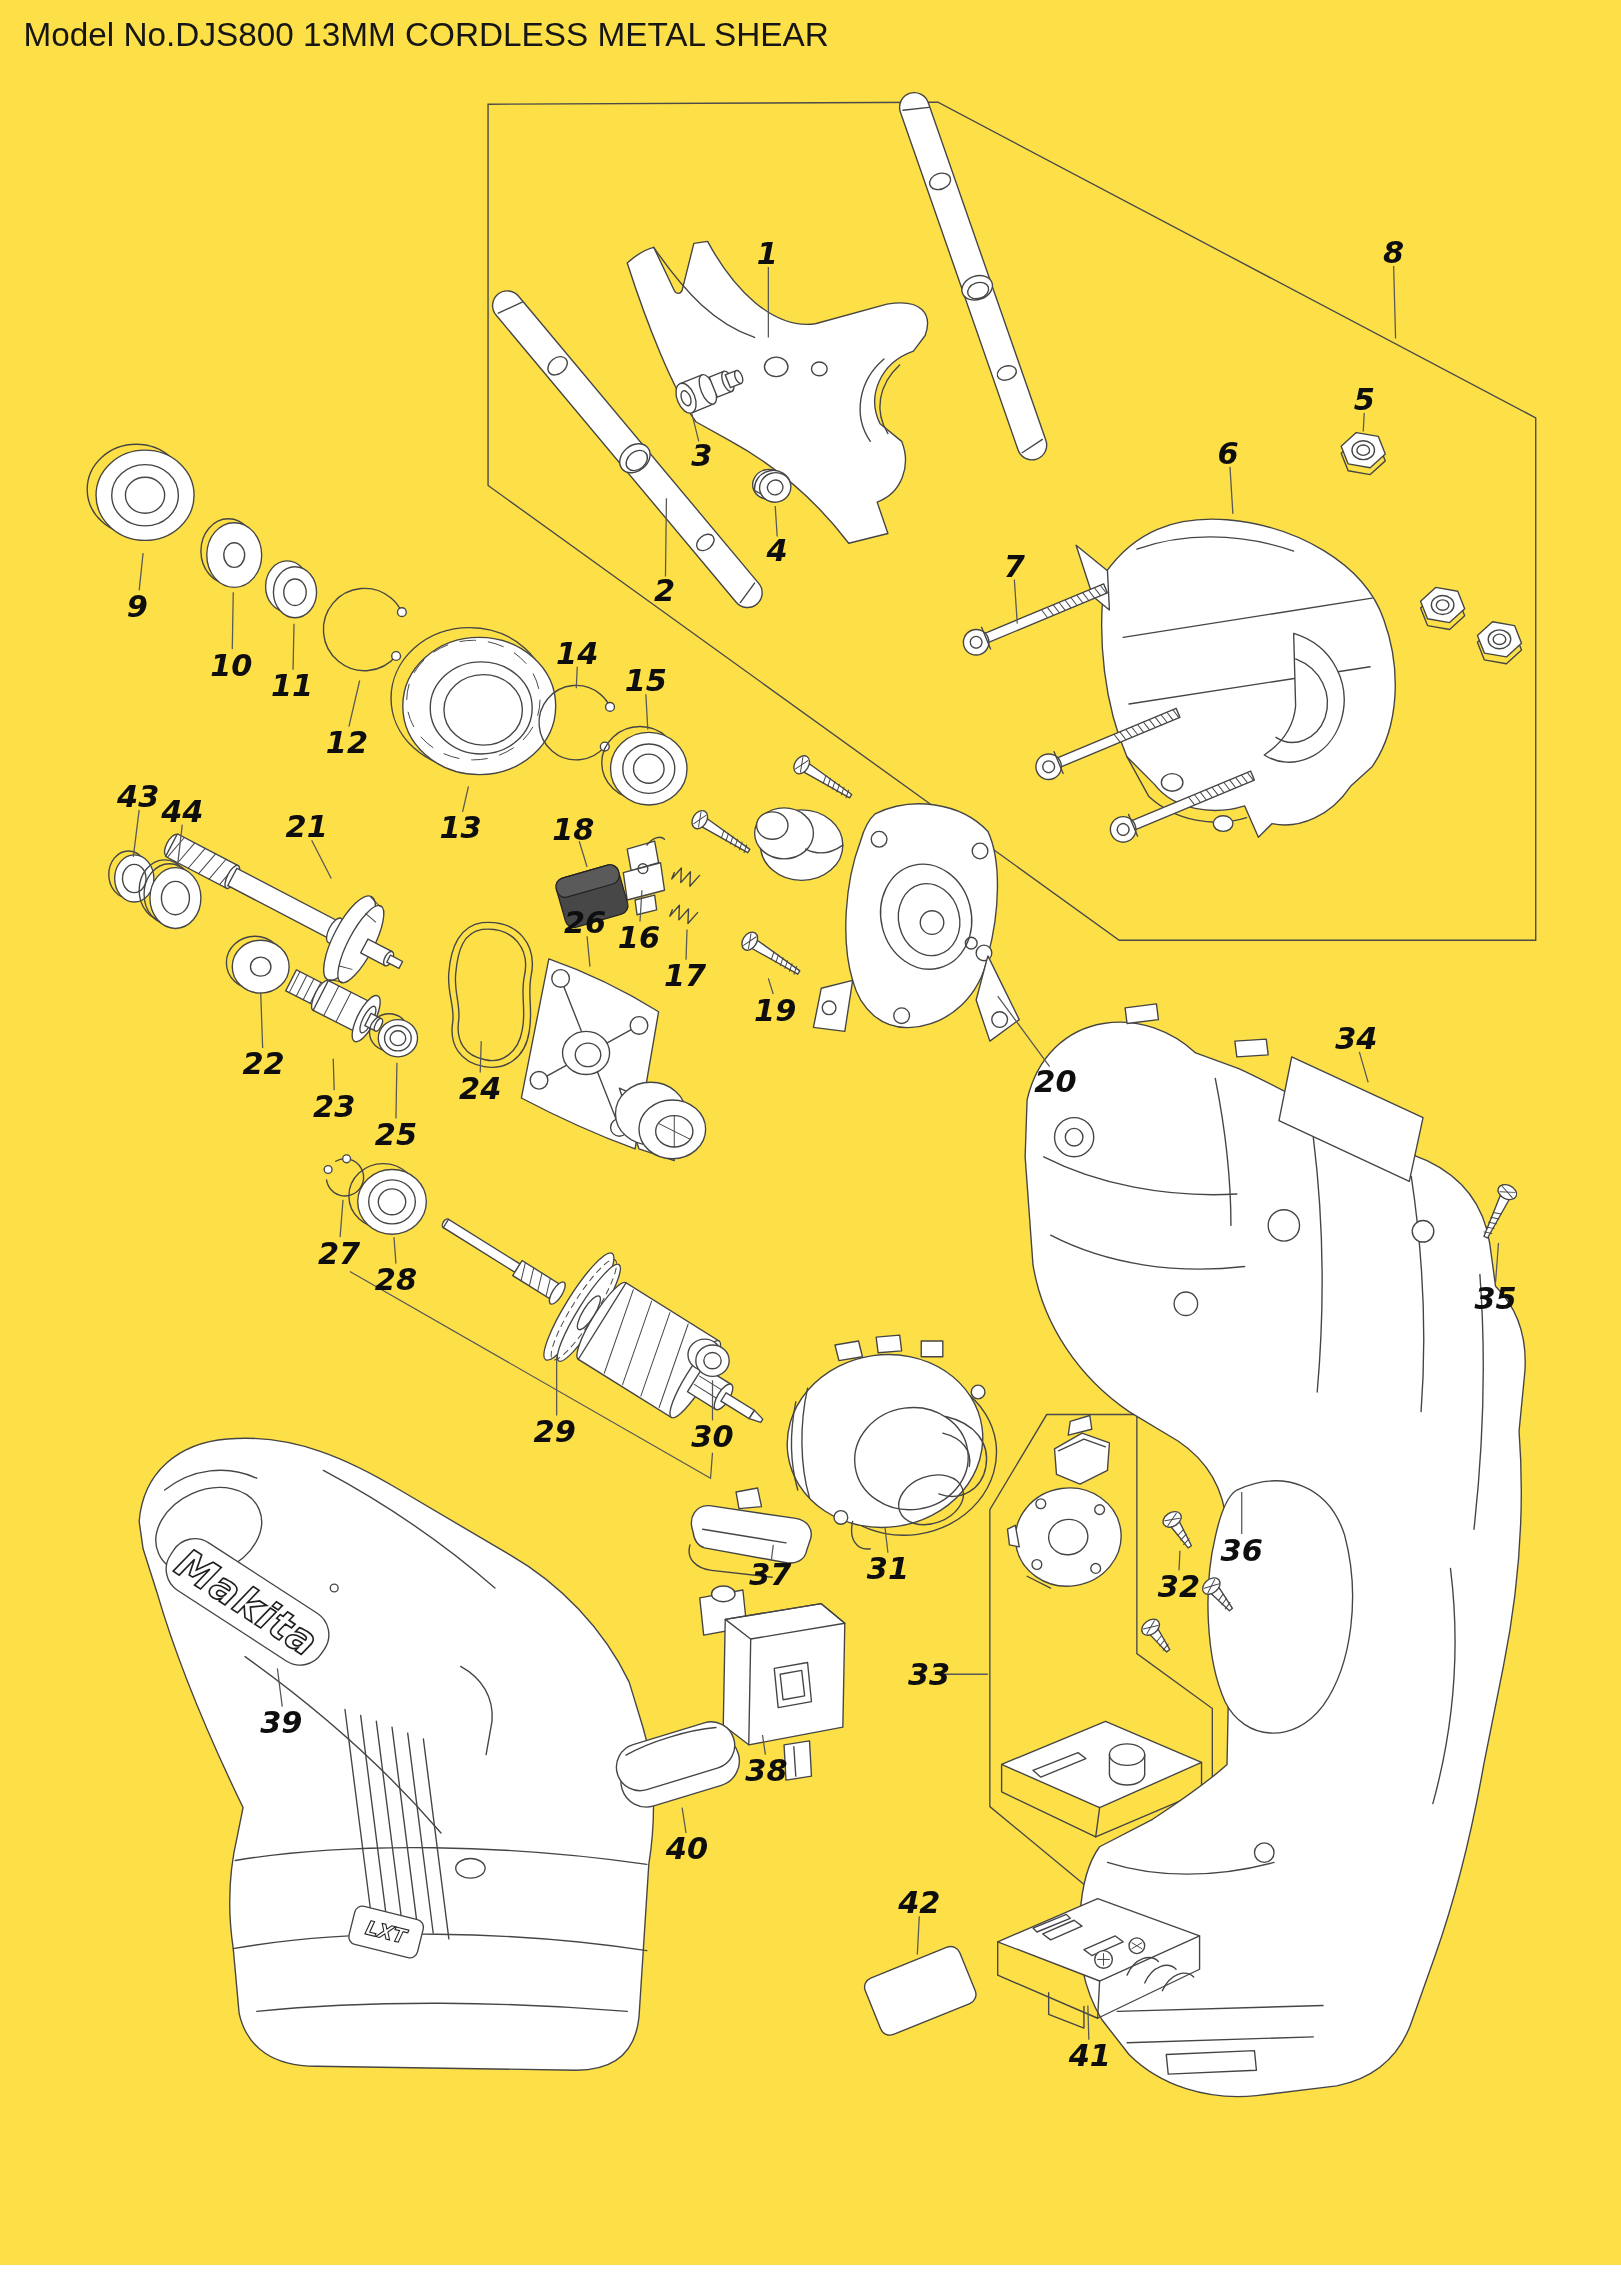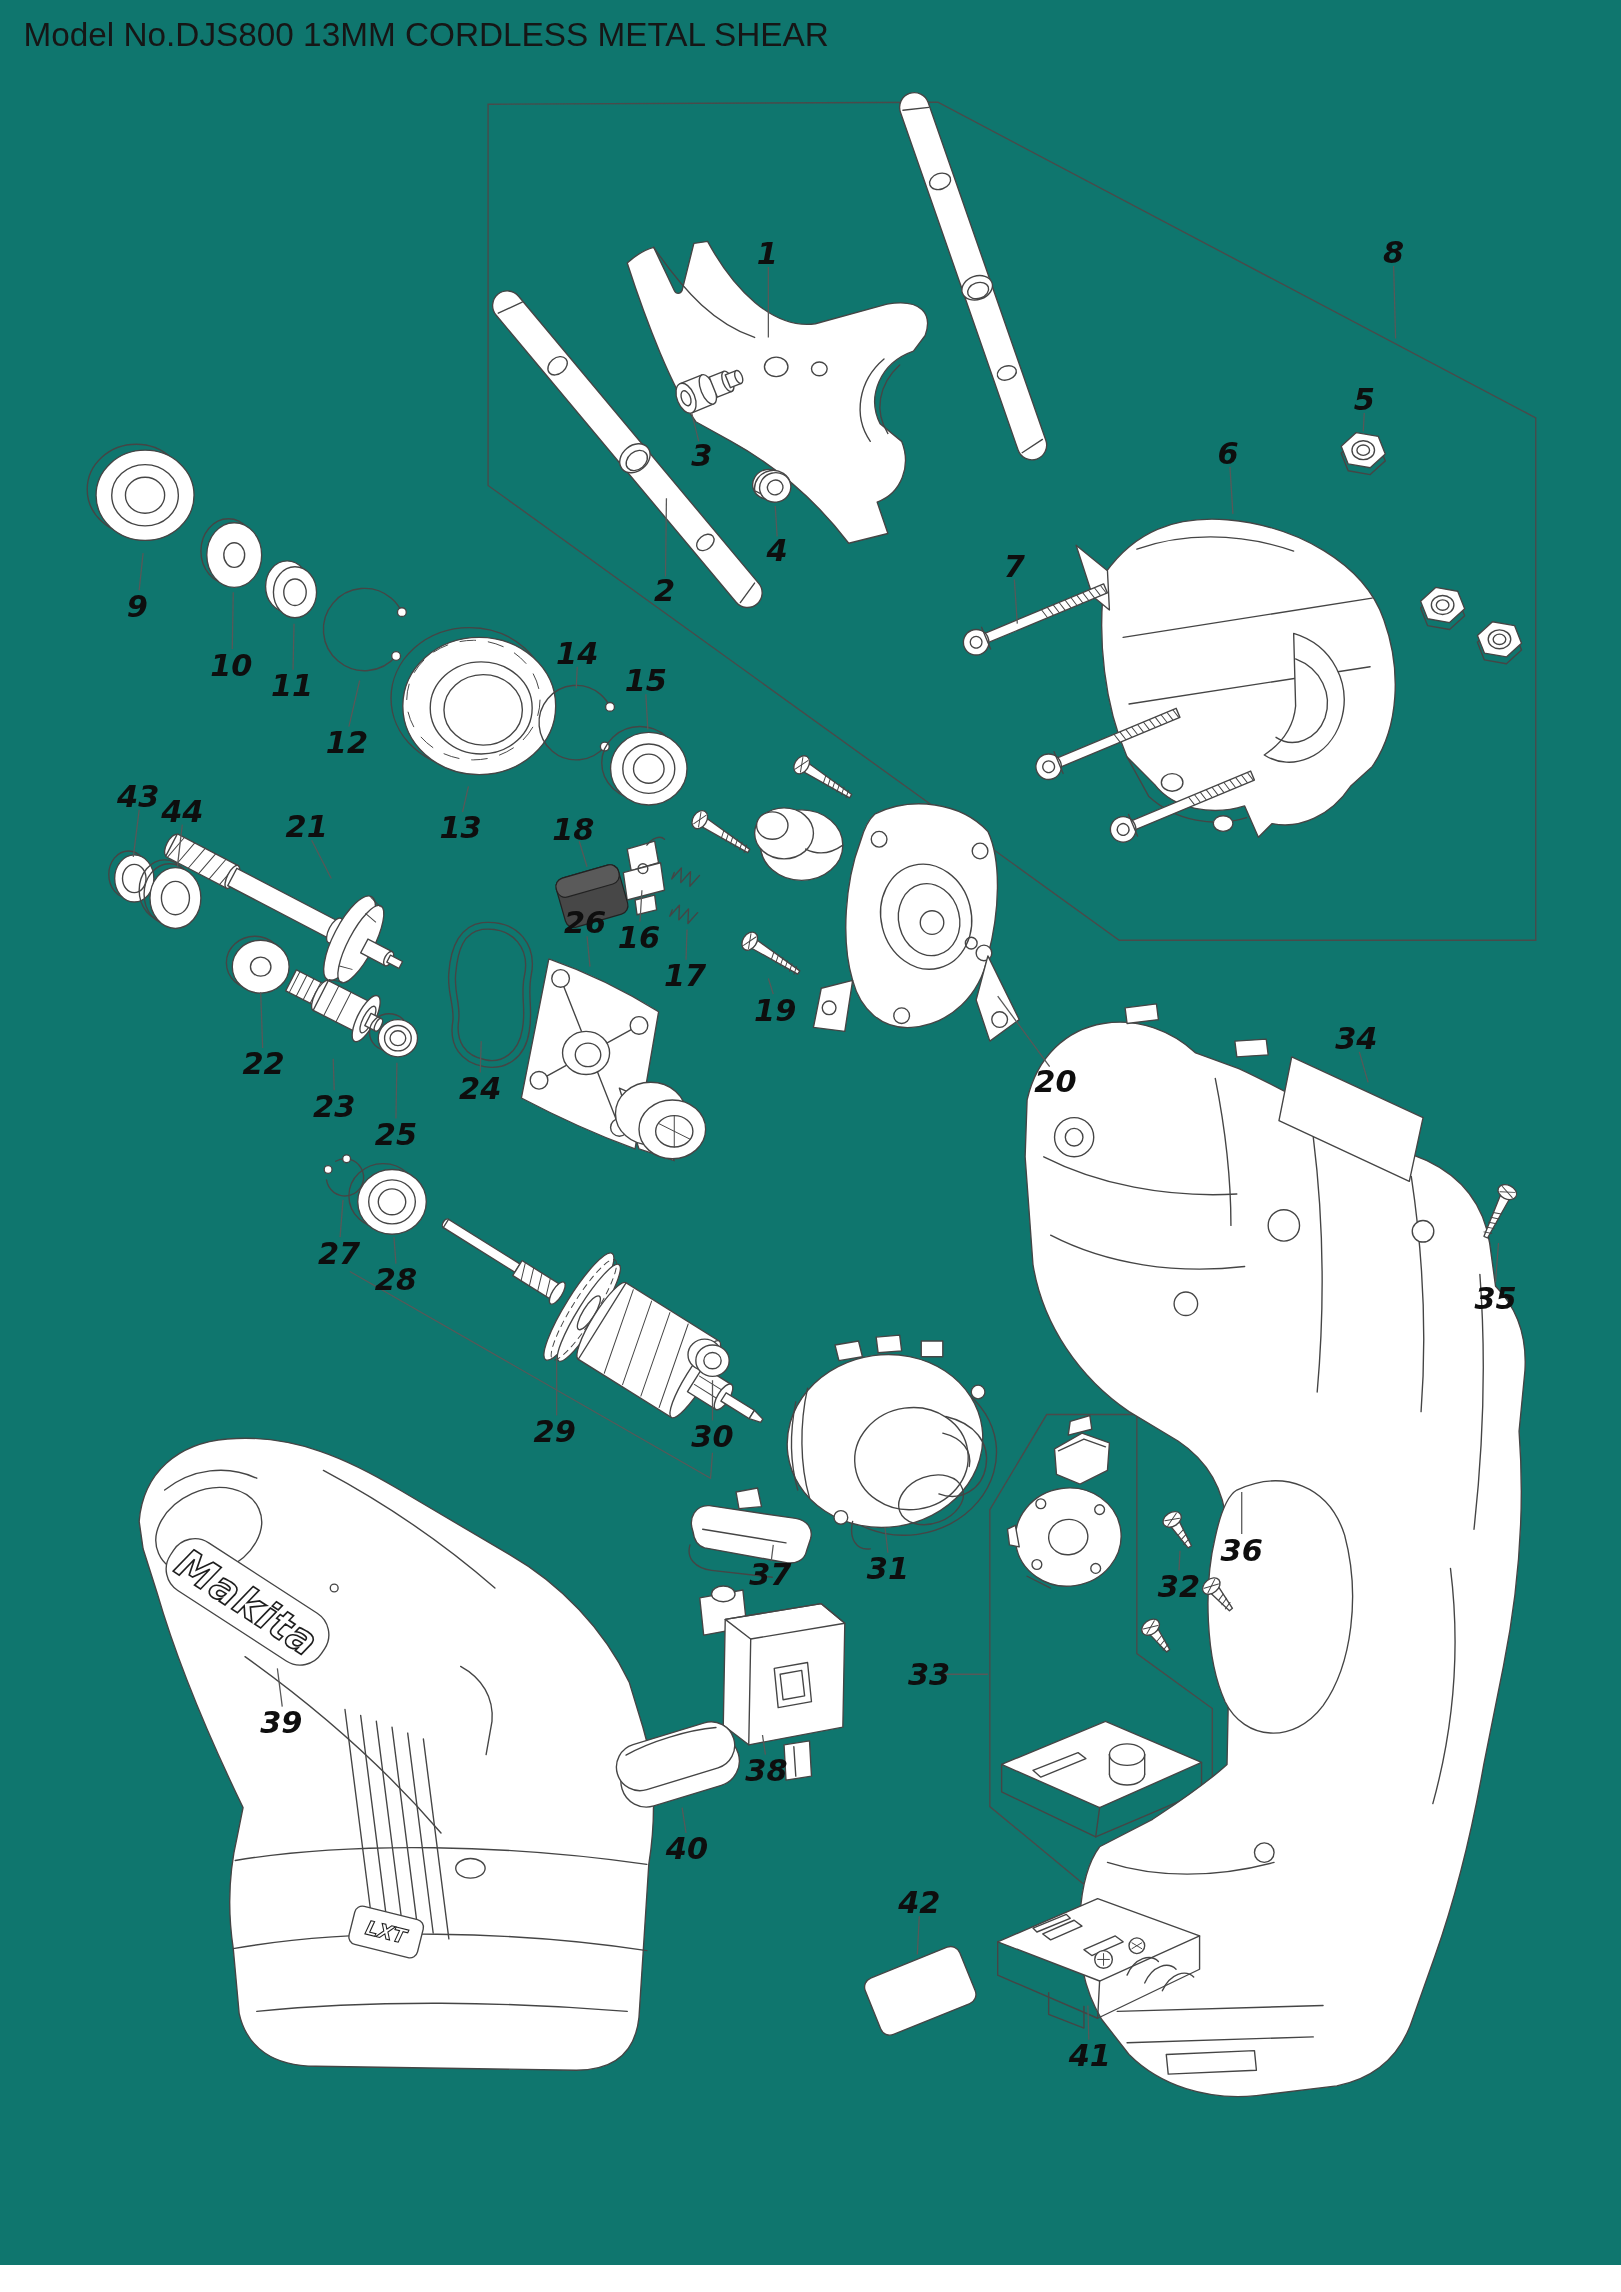--- a/index.html
+++ b/index.html
@@ -1,16 +1,16 @@
 <!DOCTYPE html>
 <html><head>
 <meta charset="utf-8">
 <style>
   html,body{margin:0;padding:0;background:#fff}
-  .canvas{position:relative;width:1621px;height:2265px;background:#0f766e;overflow:hidden}
+  .canvas{position:relative;width:1621px;height:2265px;background:#fde047;overflow:hidden}
   svg{display:block}
   .s{stroke:#454545;stroke-width:1.4;fill:none;stroke-linecap:round;stroke-linejoin:round}
   .w{fill:#ffffff;stroke:#454545;stroke-width:1.4;stroke-linejoin:round;stroke-linecap:round}
   .d{fill:#474747;stroke:#222;stroke-width:1.2;stroke-linejoin:round}
   .thin{stroke-width:1}
   .ttl{font-family:"Liberation Sans",sans-serif;font-size:34px;font-weight:500;fill:#161616}
   .lbl{font-family:"DejaVu Sans",sans-serif;font-style:italic;font-weight:600;font-size:31px;fill:#0e0e0e}
   .ldr{stroke:#585858;stroke-width:1.3;fill:none}
   .box{stroke:#4a4a4a;stroke-width:1.4;fill:none}
   .logoT{font-family:"DejaVu Sans",sans-serif;font-style:italic;font-weight:700;font-size:41px;fill:#fff;stroke:#1d1d1d;stroke-width:1.7;letter-spacing:1px}

